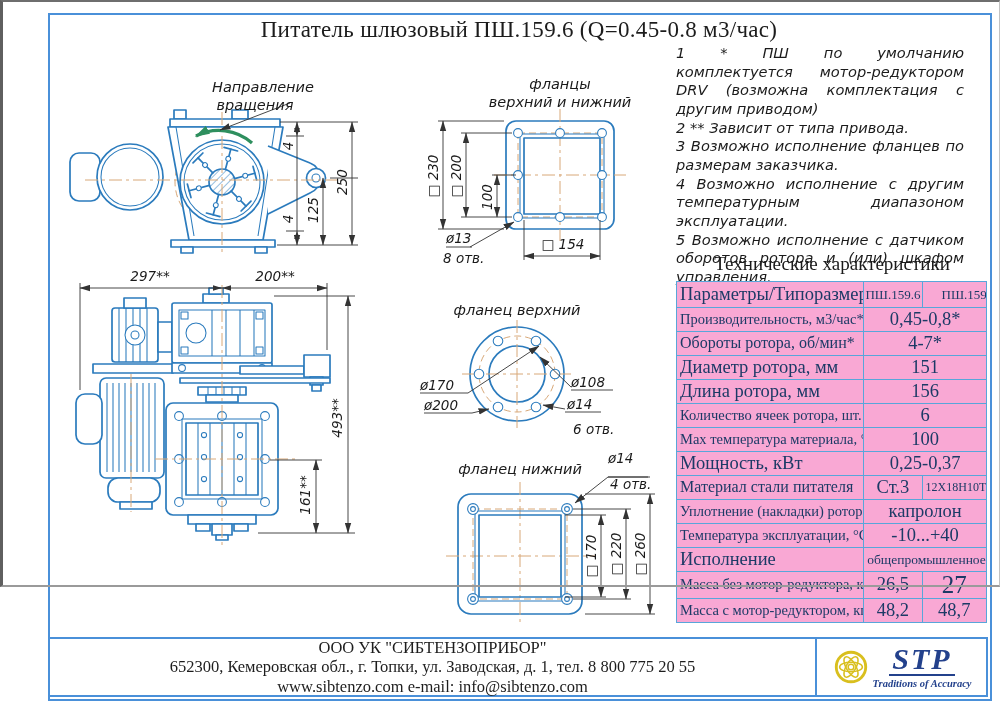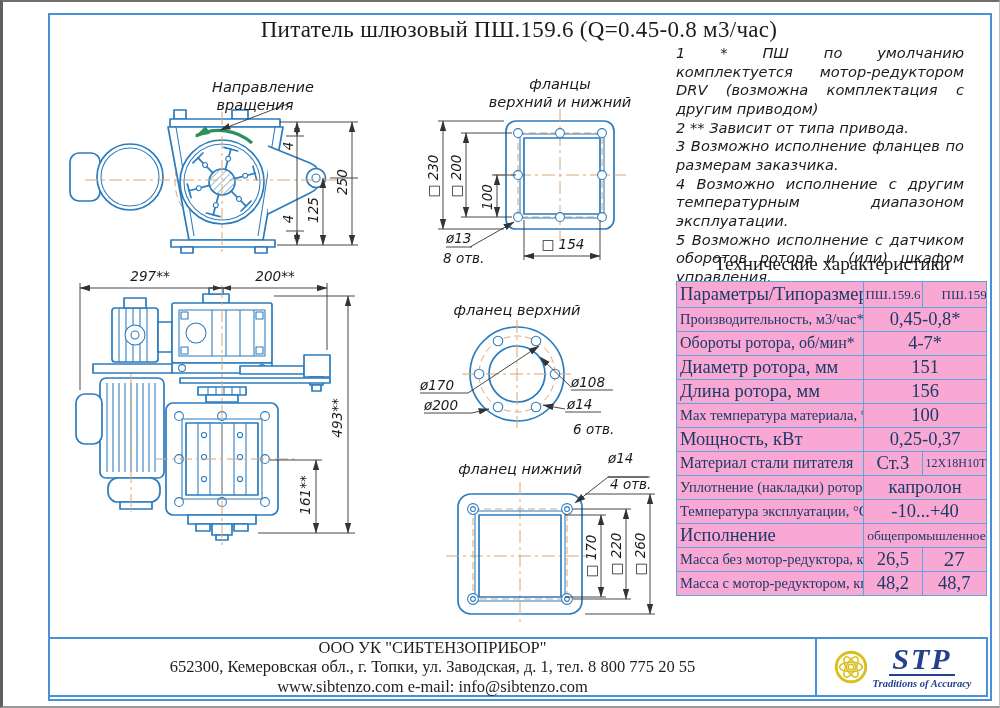--- a/index.html
+++ b/index.html
@@ -2,21 +2,21 @@
 <html style="--frame: #4a90d9; --draw: #2b7bbd; --cl: #d8a878; --dim: #333333; --green: #2e8f5e; --tb: #58a6da; --tt: #1c3a66; --navy: #23418c; --gold: #d9bf1e;"><head>
 <meta charset="utf-8">
 <style>
   :root{
     --frame:#4a90d9; --draw:#2b7bbd; --cl:#d8a878; --dim:#333333;
     --green:#2e8f5e; --tb:#58a6da; --tt:#1c3a66; --txt:#1c1c1c;
     --navy:#23418c; --gold:#d9bf1e;
   }
   html,body{margin:0;padding:0;width:1000px;height:708px;background:#fff;overflow:hidden;
     font-family:"Liberation Sans",sans-serif;}
-  .stage{position:absolute;inset:0;width:1000px;height:708px;}
+  .stage{position:absolute;inset:0;width:1000px;height:587px;}
   .screen-edge{position:absolute;inset:0;border-left:3px solid #5f5f5f;border-top:2px solid #6e6e6e;
     border-right:1px solid #c2c2c2;border-bottom:2px solid #9a9a9a;pointer-events:none;z-index:50;}
   .frame{position:absolute;left:48px;top:13px;width:940px;height:684px;border:2px solid var(--frame);}
   .title{position:absolute;left:50px;top:17px;width:938px;text-align:center;
     font:23px "Liberation Serif",serif;color:var(--txt);letter-spacing:.3px;}
   svg.drawlayer{position:absolute;left:0;top:0;z-index:5;}
   .bl{stroke:var(--draw);fill:none;stroke-width:1.7;stroke-linejoin:round;stroke-linecap:round;}
   .blf{stroke:var(--draw);fill:#fff;stroke-width:1.7;stroke-linejoin:round;}
   .bl2{stroke:var(--draw);fill:none;stroke-width:1.05;stroke-linejoin:round;}
   .blh{stroke:var(--draw);fill:#fff;stroke-width:1.05;}
@@ -348,20 +348,24 @@
         </tr>
         <tr>
           <td class="pcell" style="font-size: 18.5px;">Диаметр ротора, мм</td>
           <td class="vcell" colspan="2" style="font-size: 18.5px;">151</td>
         </tr>
         <tr>
           <td class="pcell" style="font-size: 18.5px;">Длина ротора, мм</td>
           <td class="vcell" colspan="2" style="font-size: 18.5px;">156</td>
         </tr>
         <tr>
+          <td class="pcell" style="font-size: 14.5px;">Количество ячеек ротора, шт.</td>
+          <td class="vcell" colspan="2" style="font-size: 18.5px;">6</td>
+        </tr>
+        <tr>
           <td class="pcell" style="font-size: 14.5px;">Max температура материала, °С</td>
           <td class="vcell" colspan="2" style="font-size: 18.5px;">100</td>
         </tr>
         <tr>
           <td class="pcell" style="font-size: 18.5px;">Мощность, кВт</td>
           <td class="vcell" colspan="2" style="font-size: 18.5px;">0,25-0,37</td>
         </tr>
         <tr>
           <td class="pcell" style="font-size: 16px;">Материал стали питателя</td>
           <td class="vcell" style="font-size: 18.5px;">Ст.3</td>
@@ -375,21 +379,21 @@
           <td class="pcell" style="font-size: 14.5px;">Температура эксплуатации, °С</td>
           <td class="vcell" colspan="2" style="font-size: 18.5px;">-10...+40</td>
         </tr>
         <tr>
           <td class="pcell" style="font-size: 18.5px;">Исполнение</td>
           <td class="vcell" colspan="2" style="font-size: 13.5px;">общепромышленное</td>
         </tr>
         <tr>
           <td class="pcell" style="font-size: 14.5px;">Масса без мотор-редуктора, кг</td>
           <td class="vcell" style="font-size: 18.5px;">26,5</td>
-          <td class="vcell" style="font-size: 21px;">27</td>
+          <td class="vcell" style="font-size: 25px;">27</td>
         </tr>
         <tr>
           <td class="pcell" style="font-size: 14.5px;">Масса с мотор-редуктором, кг</td>
           <td class="vcell" style="font-size: 18.5px;">48,2</td>
           <td class="vcell" style="font-size: 18.5px;">48,7</td>
         </tr>
       </tbody>
   </table>
 
   <div class="footer">

